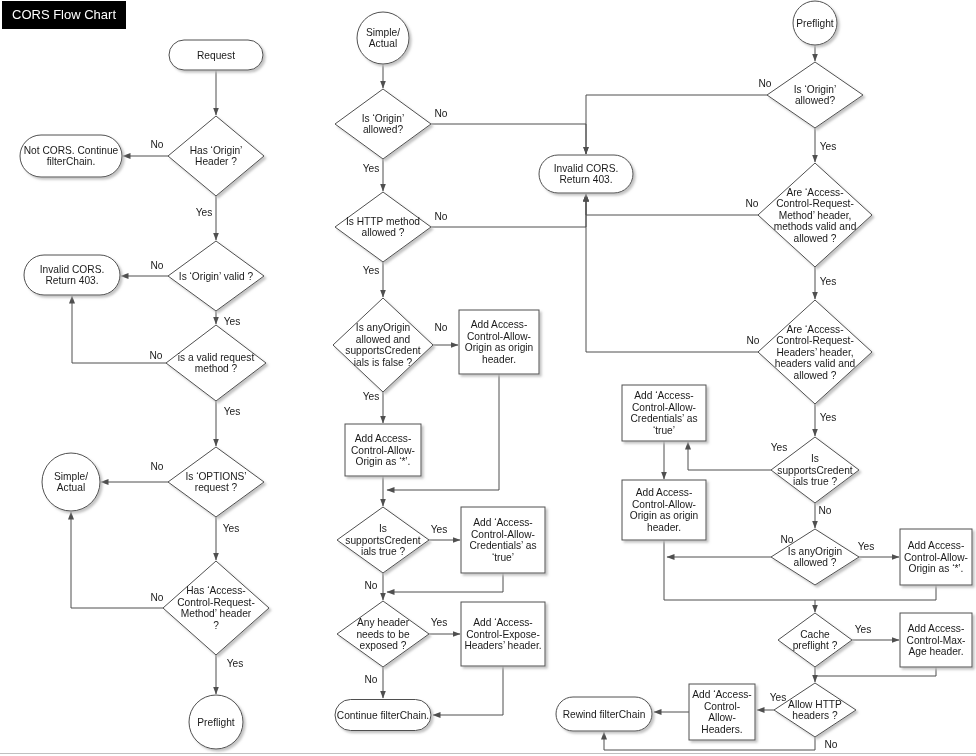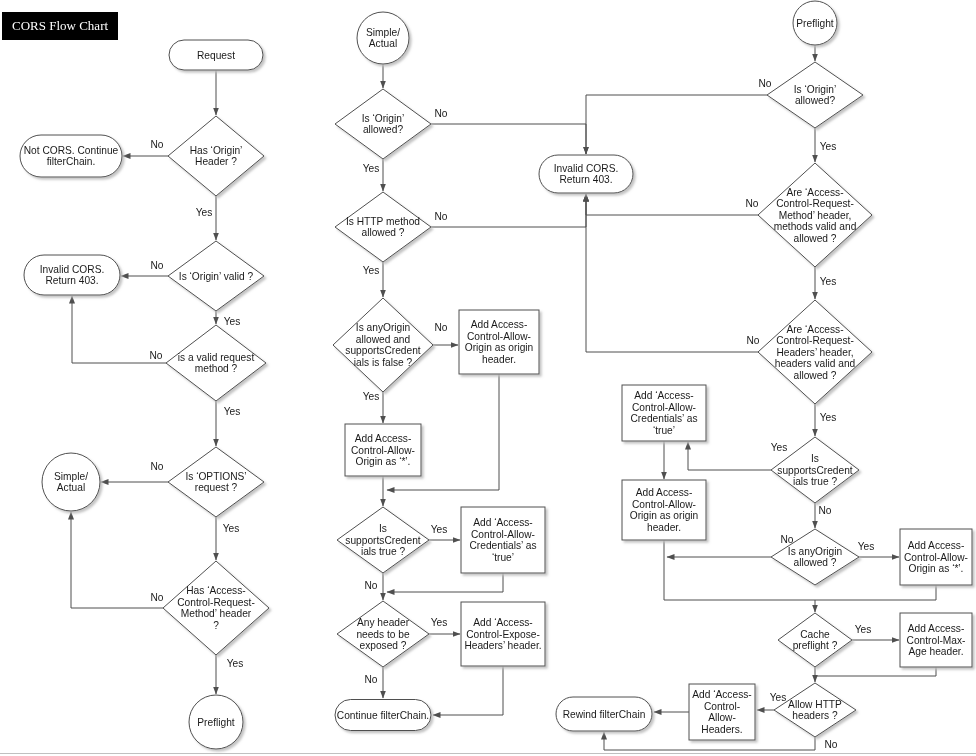--- a/index.html
+++ b/index.html
@@ -1,19 +1,19 @@
 <!DOCTYPE html>
 <html><head>
 <meta charset="utf-8">
 <style>
   html,body{margin:0;padding:0;background:#ffffff;}
   #stage{position:relative;width:976px;height:756px;background:#ffffff;overflow:hidden;
          font-family:"Liberation Sans",sans-serif;}
-  #title-box{position:absolute;left:2px;top:12px;background:#000000;color:#ffffff;
-             padding:6px 10px;font-size:13px;line-height:1.2;z-index:5;font-family:Liberation Serif, serif;}
+  #title-box{position:absolute;left:2px;top:1px;background:#000000;color:#ffffff;
+             padding:6px 10px;font-size:13px;line-height:1.2;z-index:5;}
   svg{position:absolute;left:0;top:0;}
   svg text{font-family:"Liberation Sans",sans-serif;}
 </style>
 </head>
 <body>
 
 <div id="stage">
   <div id="title-box">CORS Flow Chart</div>
   <svg id="diagram" width="976" height="756" viewBox="0 0 976 756">
     <line x1="0" y1="753.5" x2="976" y2="753.5" stroke="#c0c0c0" stroke-width="1"></line>

